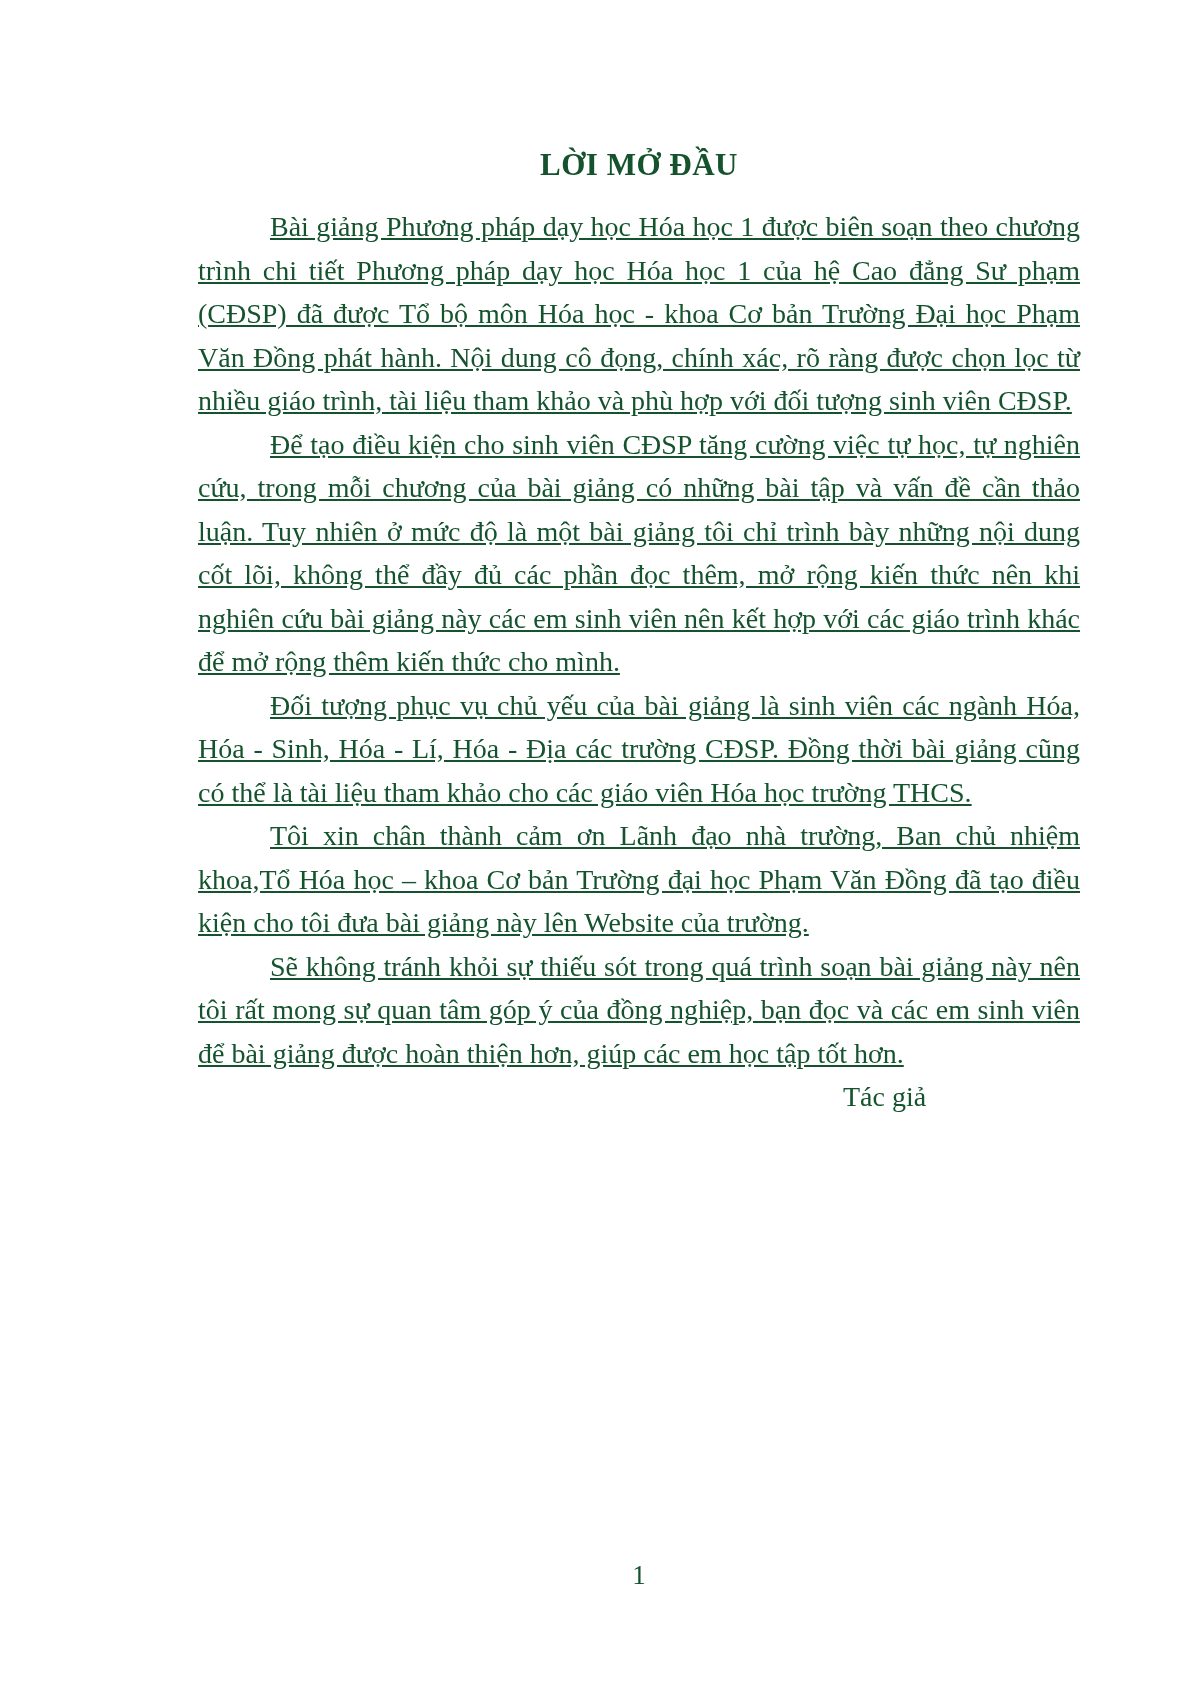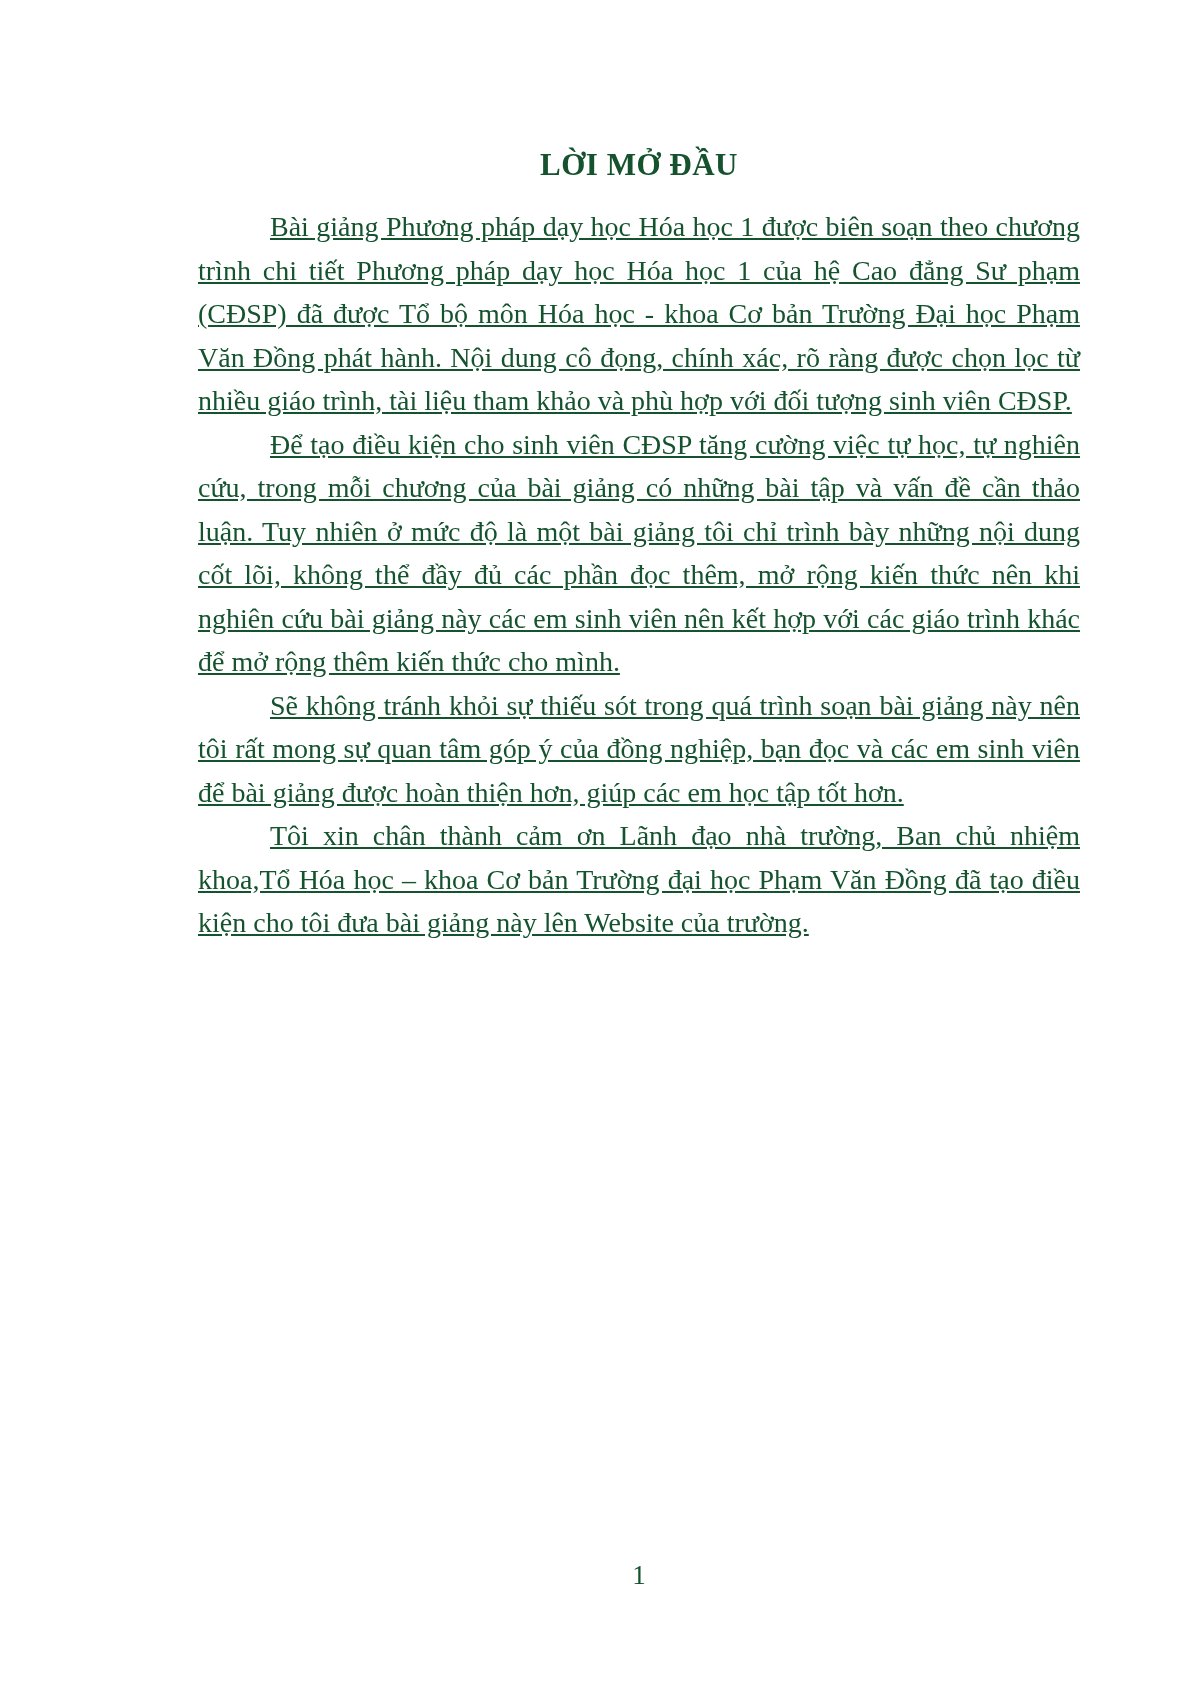--- a/index.html
+++ b/index.html
@@ -80,25 +80,27 @@
 <body>
 
 <div class="page">
   <div class="content">
     <h1 class="doc-title">LỜI MỞ ĐẦU</h1>
 
     <p class="para first">Bài giảng Phương pháp dạy học Hóa học 1 được biên soạn theo chương trình chi tiết Phương pháp dạy học Hóa học 1 của hệ Cao đẳng Sư phạm (CĐSP) đã được Tổ bộ môn Hóa học - khoa Cơ bản Trường Đại học Phạm Văn Đồng phát hành. Nội dung cô đọng, chính xác, rõ ràng được chọn lọc từ nhiều giáo trình, tài liệu tham khảo và phù hợp với đối tượng sinh viên CĐSP.</p>
 
     <p class="para">Để tạo điều kiện cho sinh viên CĐSP tăng cường việc tự học, tự nghiên cứu, trong mỗi chương của bài giảng có những bài tập và vấn đề cần thảo luận. Tuy nhiên ở mức độ là một bài giảng tôi chỉ trình bày những nội dung cốt lõi, không thể đầy đủ các phần đọc thêm, mở rộng kiến thức nên khi nghiên cứu bài giảng này các em sinh viên nên kết hợp với các giáo trình khác để mở rộng thêm kiến thức cho mình.</p>
 
+    <p class="para">Đối tượng phục vụ chủ yếu của bài giảng là sinh viên các ngành Hóa, Hóa - Sinh, Hóa - Lí, Hóa - Địa các trường CĐSP. Đồng thời bài giảng cũng có thể là tài liệu tham khảo cho các giáo viên Hóa học trường THCS.</p>
+
+    <p class="para">Tôi xin chân thành cảm ơn Lãnh đạo nhà trường, Ban chủ nhiệm khoa,Tổ Hóa học – khoa Cơ bản Trường đại học Phạm Văn Đồng đã tạo điều kiện cho tôi đưa bài giảng này lên Website của trường.</p>
 
     <p class="para">Sẽ không tránh khỏi sự thiếu sót trong quá trình soạn bài giảng này nên tôi rất mong sự quan tâm góp ý của đồng nghiệp, bạn đọc và các em sinh viên để bài giảng được hoàn thiện hơn, giúp các em học tập tốt hơn.</p>
 
-    <p class="para">Tôi xin chân thành cảm ơn Lãnh đạo nhà trường, Ban chủ nhiệm khoa,Tổ Hóa học – khoa Cơ bản Trường đại học Phạm Văn Đồng đã tạo điều kiện cho tôi đưa bài giảng này lên Website của trường.</p>
-
+    <p class="signature">Tác giả</p>
   </div>
 
   <div class="page-number">1</div>
 
   <div class="bottom-bar">
     <span class="speck r"></span>
     <span class="speck g"></span>
     <span class="speck b"></span>
   </div>
 </div>

